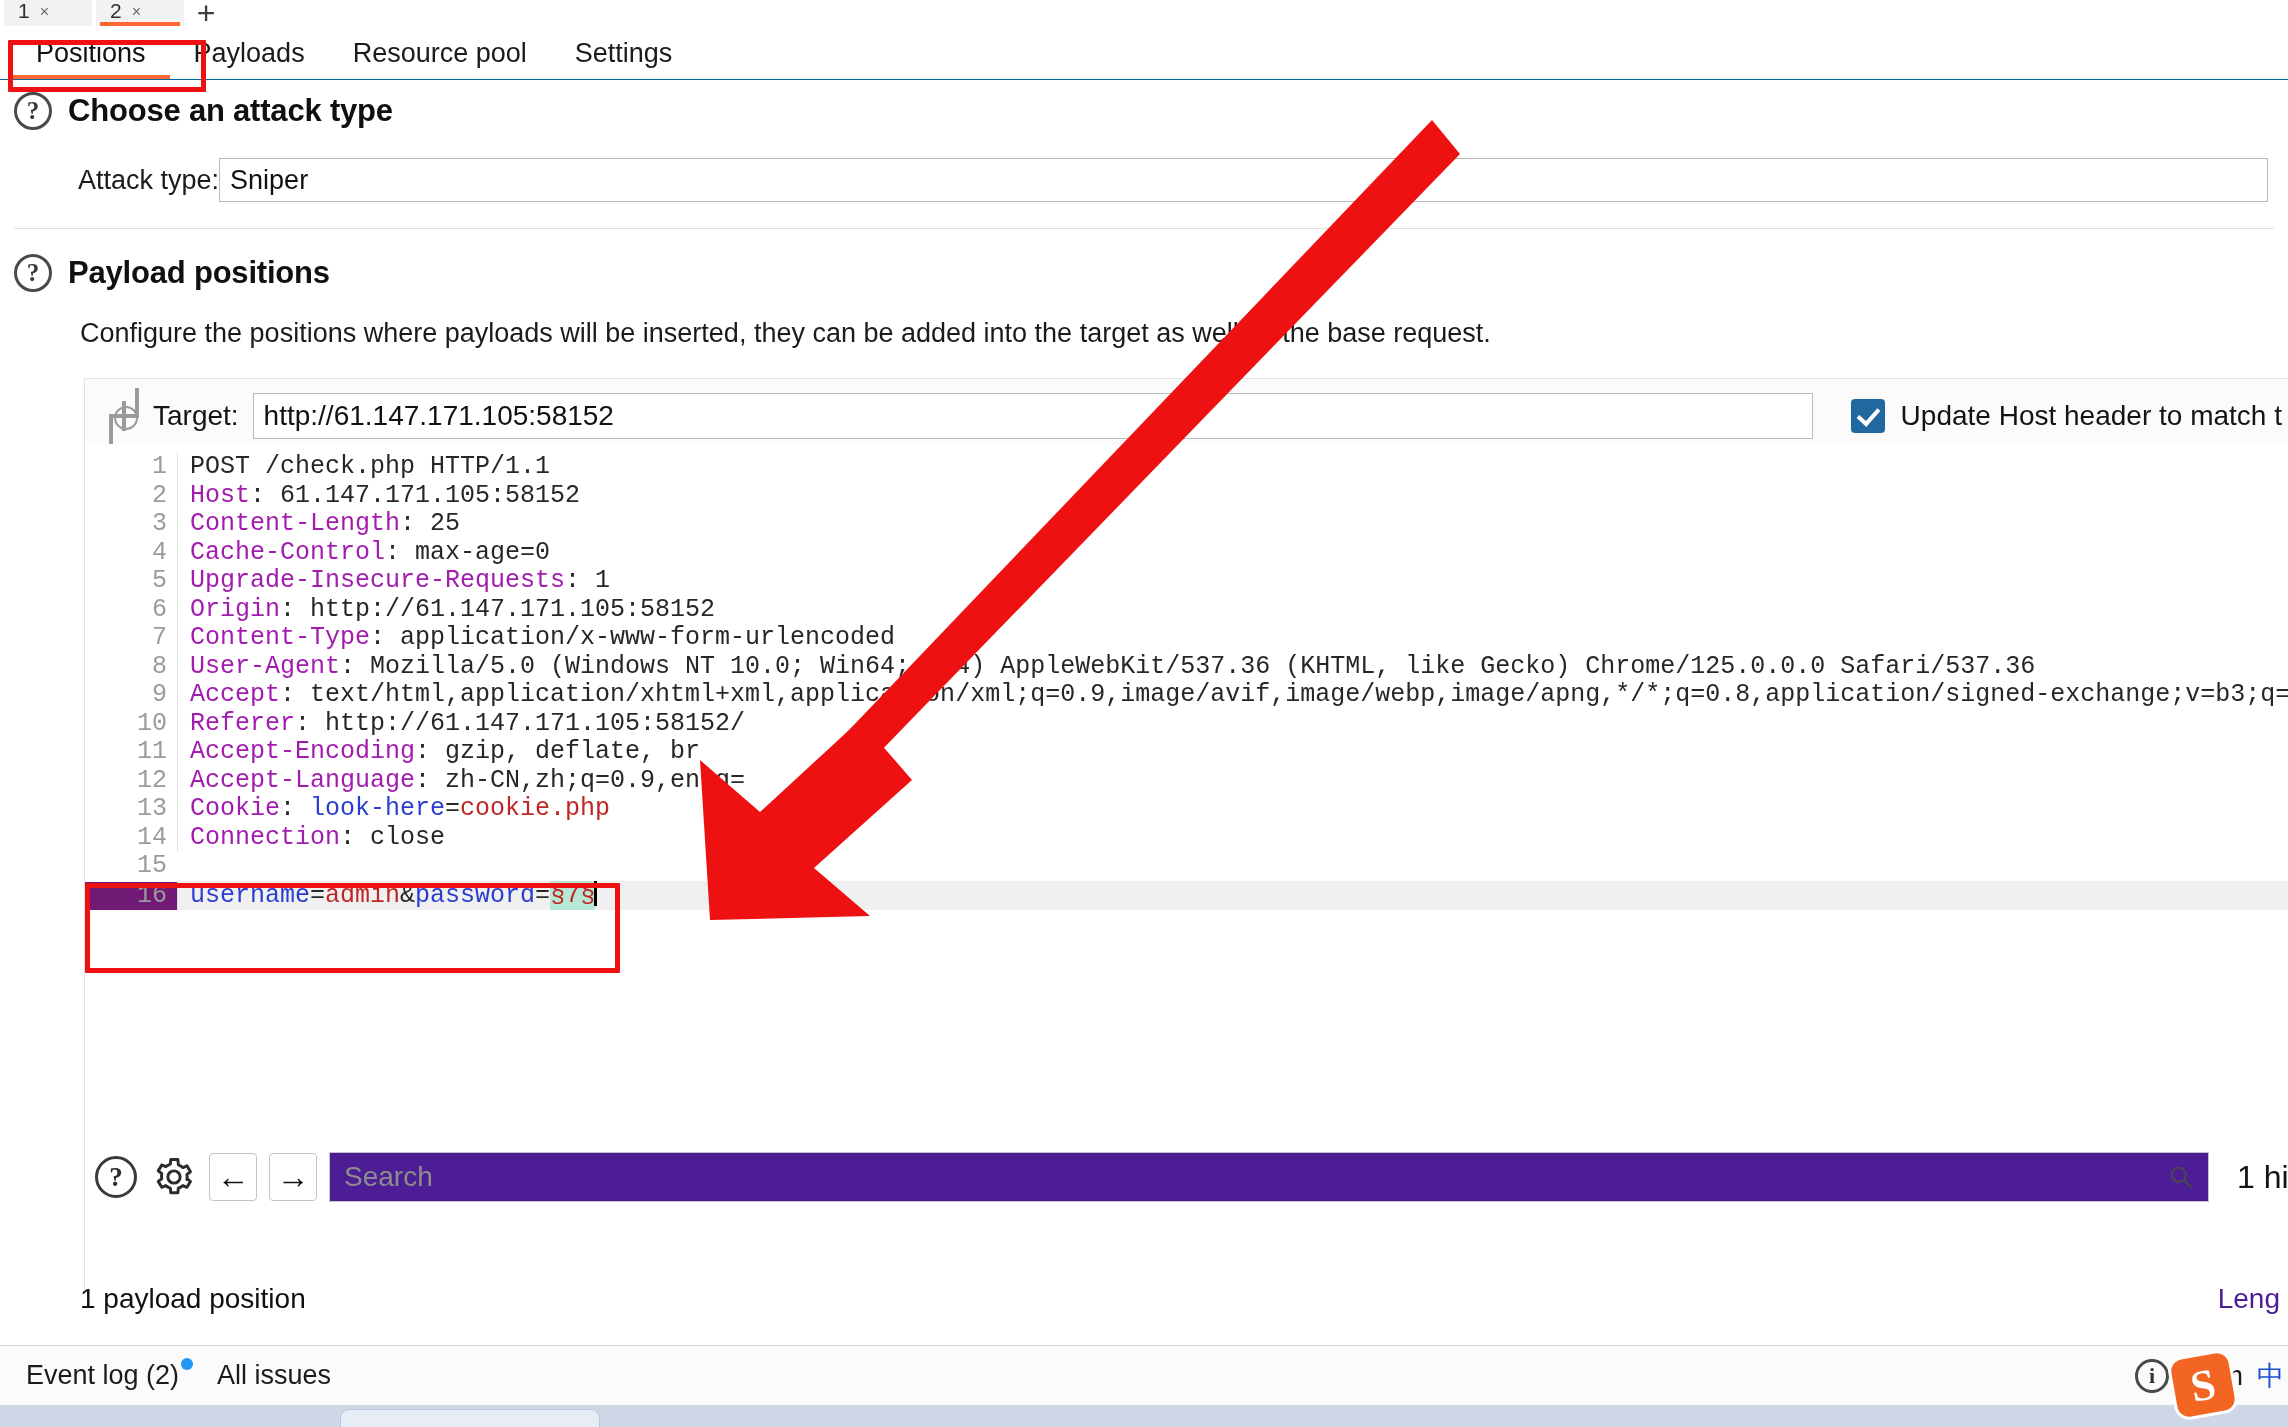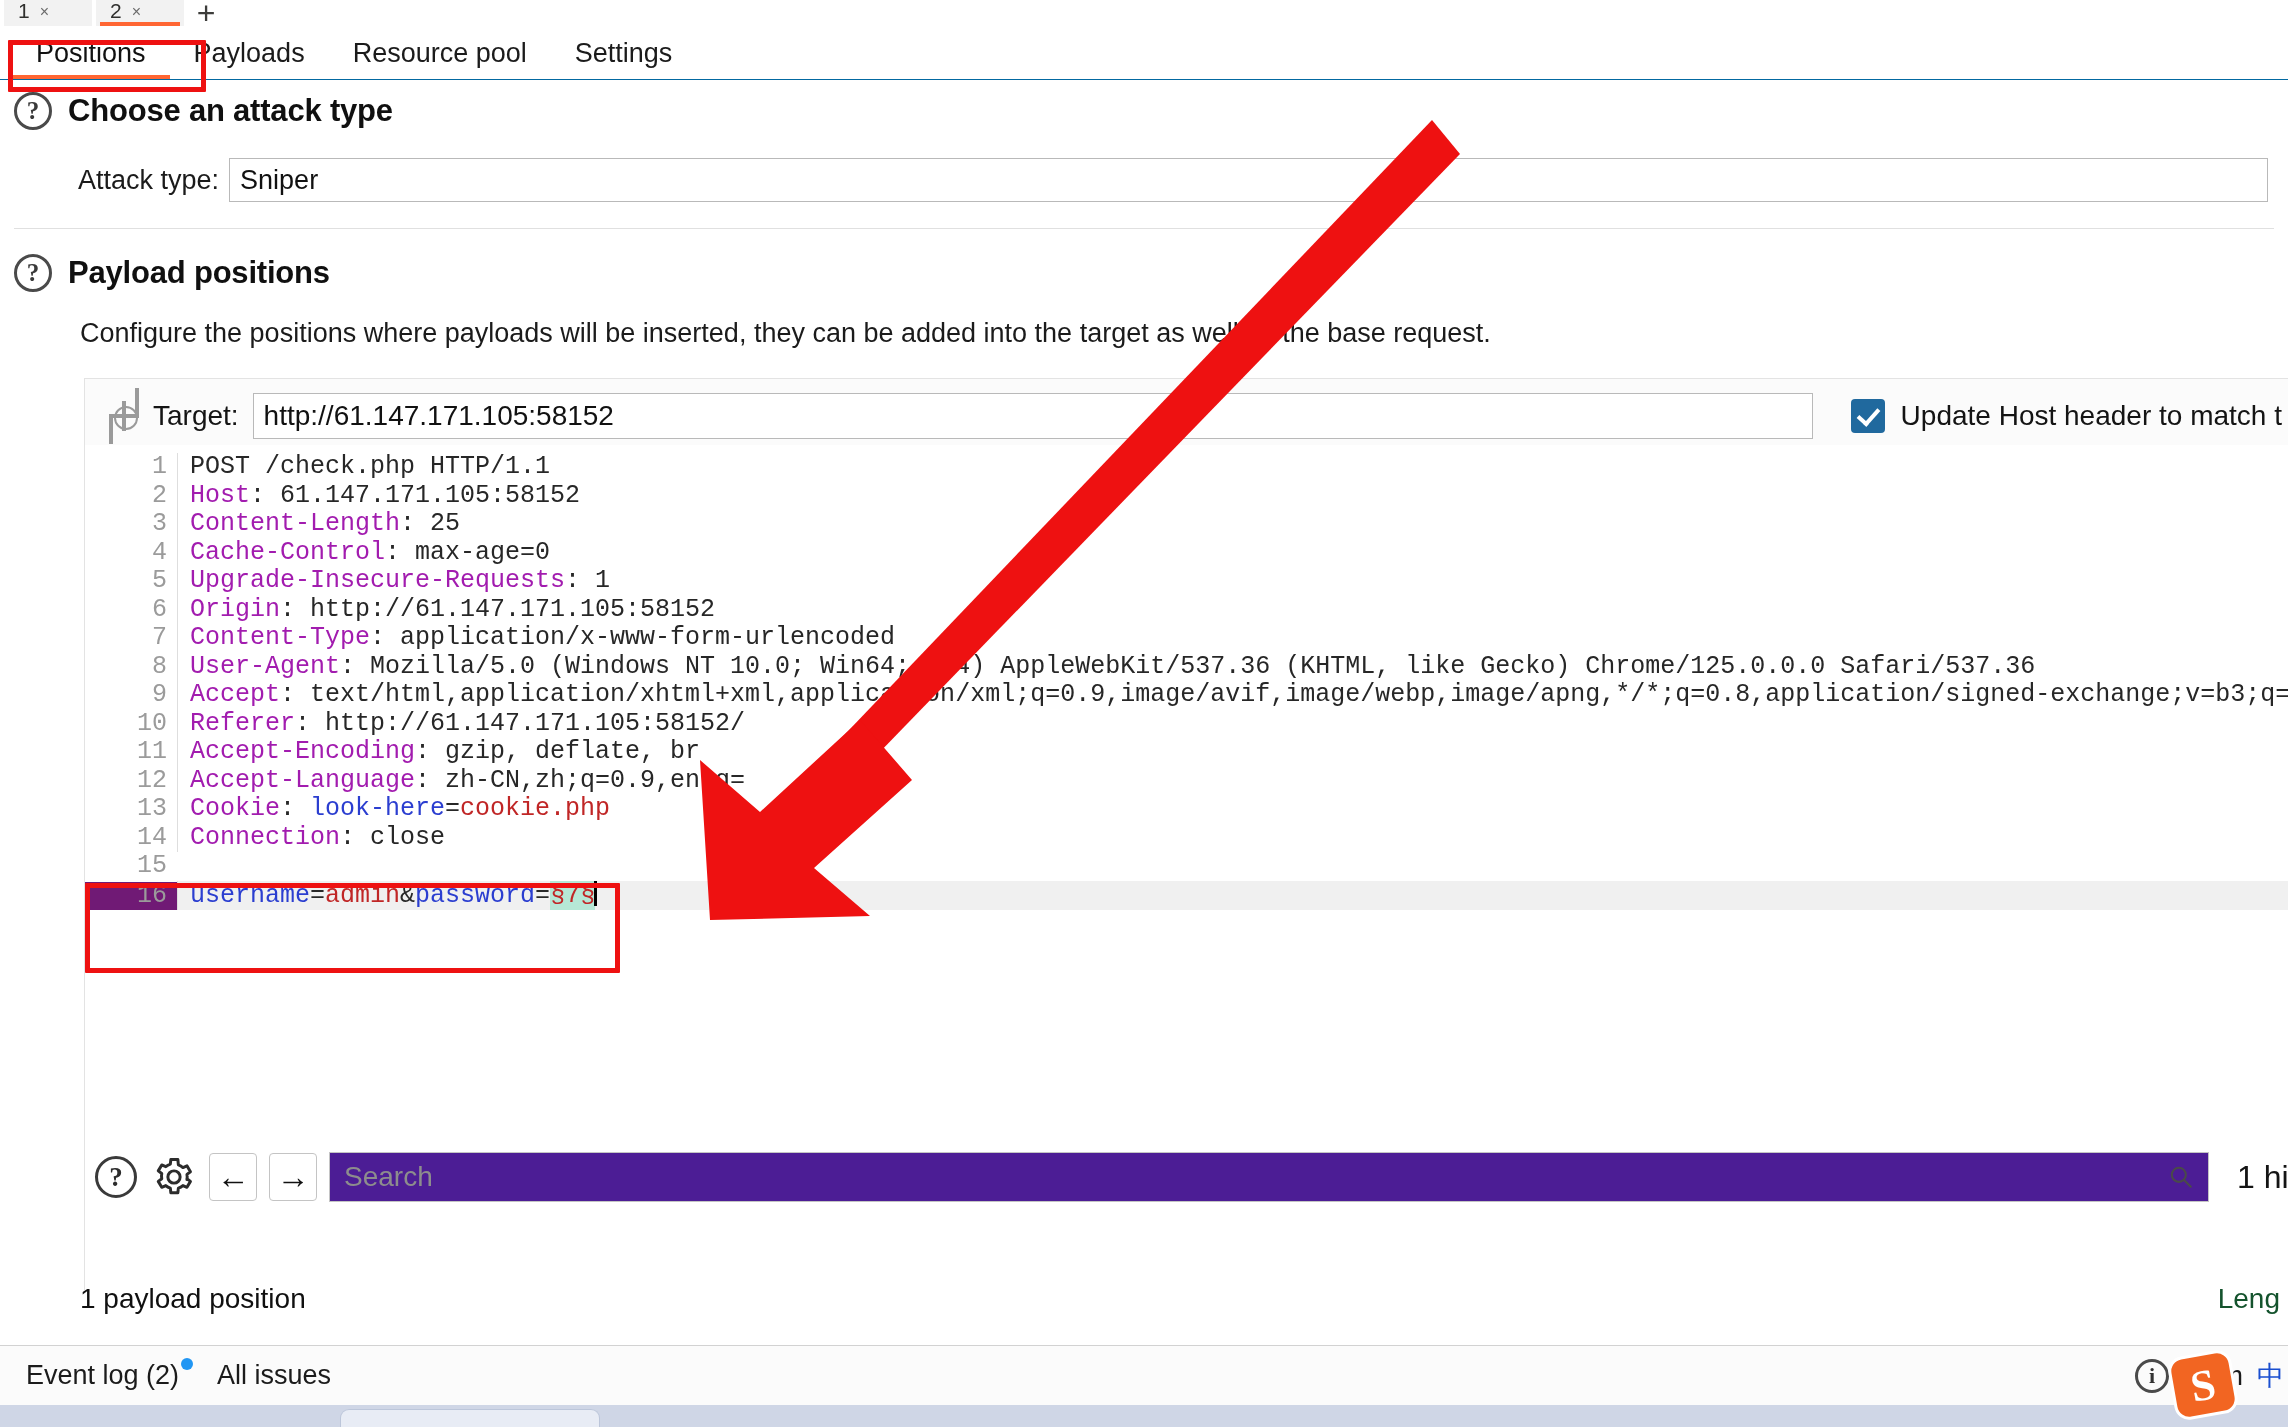--- a/index.html
+++ b/index.html
@@ -128,21 +128,20 @@
     letter-spacing: -0.2px;
   }
 
   #sec-attack { left: 14px; top: 92px; }
   #sec-payload { left: 14px; top: 254px; }
 
   .field-row {
     position: absolute;
     display: flex;
     align-items: center;
-    gap: 10px;
     justify-content: flex-end;
   }
   #attack-row { left: 78px; top: 158px; width: 2190px; }
   .field-label {
     font-size: 27px;
     color: #1b1b1b;
     white-space: nowrap;
   }
   .combo {
     height: 44px;
@@ -391,21 +390,21 @@
   .payload-count {
     position: absolute;
     left: 80px; top: 1283px;
     font-size: 28px;
     color: #101010;
   }
   .length-label {
     position: absolute;
     right: 8px; top: 1283px;
     font-size: 28px;
-    color: #14532d;
+    color: #4c1d95;
     white-space: nowrap;
   }
 
   
   .statusbar {
     position: absolute;
     left: 0; bottom: 22px;
     width: 2288px;
     height: 60px;
     background: #fbfbfb;

